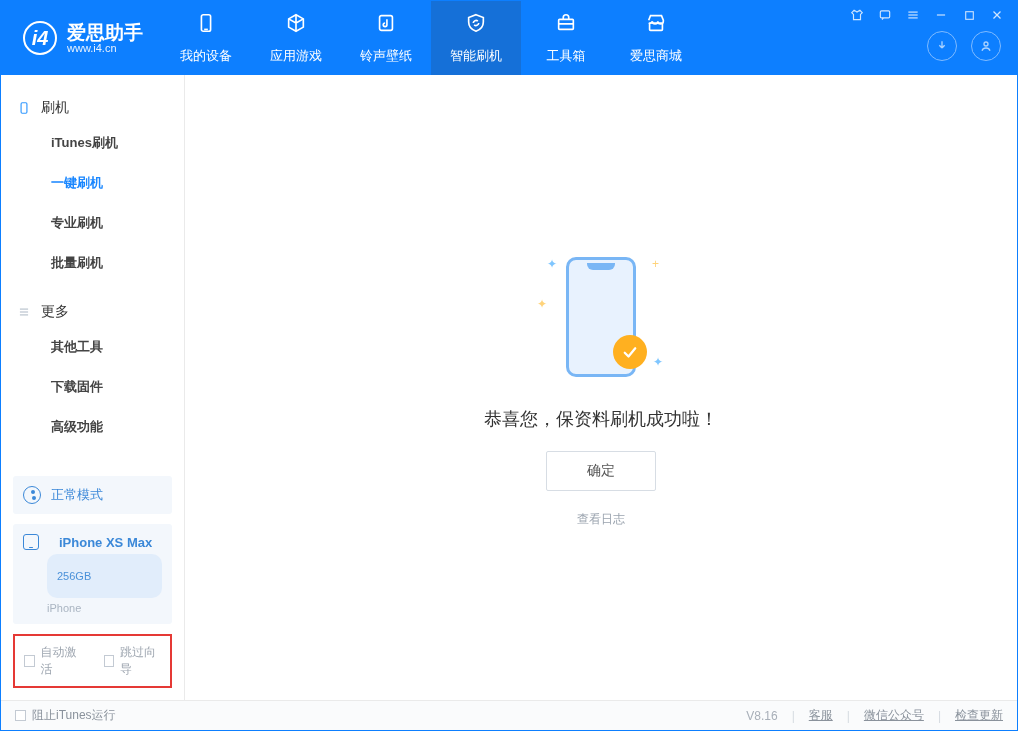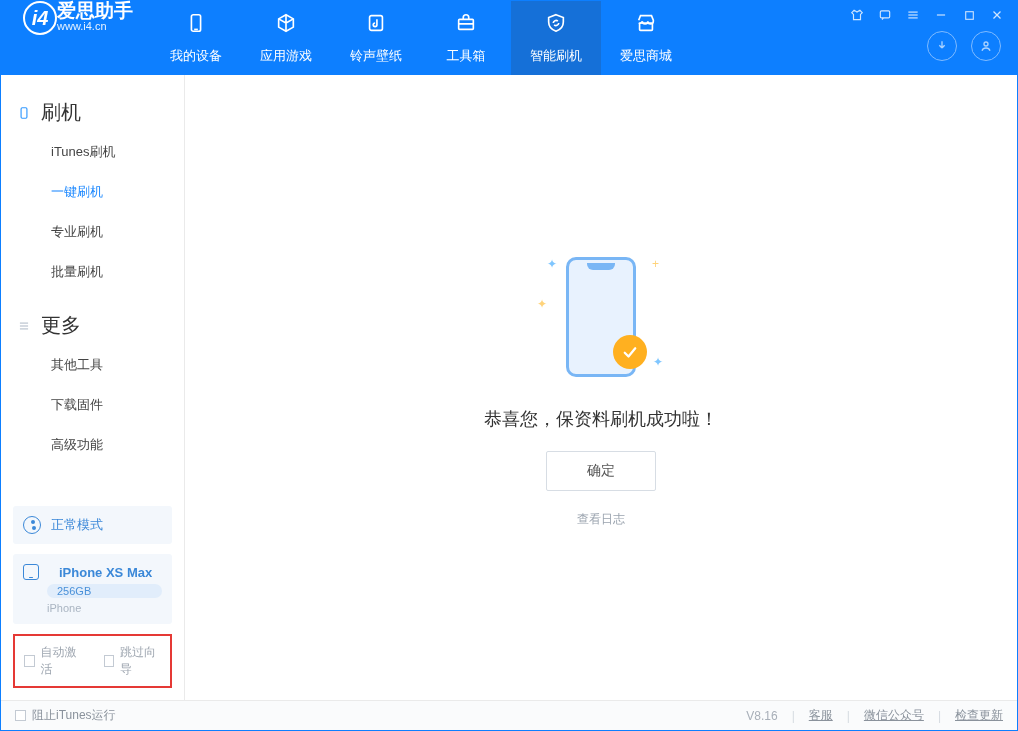--- a/index.html
+++ b/index.html
@@ -1,61 +1,61 @@
 <!DOCTYPE html>
 <html><head>
 <meta charset="utf-8">
 <style>
 * { box-sizing: border-box; margin: 0; padding: 0; }
 body { font-family: "Microsoft YaHei", Arial, sans-serif; font-size: 13px; background: #fff; }
 .window { width: 1018px; height: 731px; border: 1px solid #0d7fff; display: flex; flex-direction: column; }
 
 
 .header { height: 74px; background: linear-gradient(to right, #0d7fff, #0d7fff); display: flex; align-items: stretch; color: #fff; position: relative; }
-.logo-area { display: flex; padding: 0 18px 0 22px; }
+.logo-area { display: flex; align-items: center; padding: 0 18px 0 22px; }
 .logo-circle { width: 34px; height: 34px; border: 2px solid #fff; border-radius: 50%; display: flex; align-items: center; justify-content: center; font-weight: bold; font-size: 20px; font-style: italic; }
-.logo-text { }
+.logo-text { margin-left: 10px; }
 .logo-text .cn { font-size: 19px; font-weight: bold; line-height: 1; }
 .logo-text .en { font-size: 11px; opacity: 0.9; }
 
 .nav-tabs { display: flex; align-items: stretch; }
 .nav-tab { width: 90px; display: flex; flex-direction: column; align-items: center; justify-content: center; cursor: pointer; gap: 12px; }
 .nav-tab.active { background: #1570d8; }
 .nav-tab .icon { width: 24px; height: 24px; display: flex; align-items: center; justify-content: center; }
 .nav-tab .label { font-size: 13px; }
 
 .header-right { margin-left: auto; display: flex; flex-direction: column; align-items: flex-end; padding: 6px 12px 0 0; gap: 6px; }
 .win-controls { display: flex; gap: 12px; align-items: center; color: #cfe5ff; font-size: 13px; }
 .win-controls span { cursor: pointer; display: inline-flex; align-items: center; justify-content: center; width: 16px; height: 16px; }
 .header-circles { display: flex; gap: 14px; margin-top: 2px; padding-right: 4px; }
 .hcircle { width: 30px; height: 30px; border: 1.5px solid #7fbbff; border-radius: 50%; display: flex; align-items: center; justify-content: center; cursor: pointer; }
 
 
 .body { flex: 1; display: flex; min-height: 0; }
 .sidebar { width: 184px; border-right: 1px solid #eaeaea; display: flex; flex-direction: column; }
 .side-scroll { flex: 1; overflow: auto; padding-top: 18px; }
-.side-group-hdr { display: flex; align-items: center; gap: 10px; padding: 6px 16px; font-size: 20px; color: #333; }
+.side-group-hdr { display: flex; align-items: center; gap: 10px; padding: 6px 16px; font-size: 14px; color: #333; }
 .side-group-hdr .gicon { width: 14px; height: 14px; display: inline-flex; align-items: center; justify-content: center; color: #3399ff; }
-.side-item { padding: 11px 0 11px 50px; font-size: 13px; color: #444; cursor: pointer; }
+.side-item { padding: 11px 0 11px 50px; font-size: 13px; color: #444; cursor: pointer; font-weight: bold; }
 .side-item.active { color: #1a87ff; }
 .side-spacer { height: 14px; }
 
 .side-bottom { padding: 10px 12px 12px 12px; display: flex; flex-direction: column; gap: 10px; }
 .mode-card { background: #f3f7fc; border-radius: 3px; padding: 10px 10px; display: flex; align-items: center; gap: 10px; color: #3b88d8; font-size: 13px; }
 .mode-icon { width: 18px; height: 18px; border: 1.5px solid #3b88d8; border-radius: 50%; position: relative; }
 .mode-icon::before, .mode-icon::after { content: ""; position: absolute; background: #3b88d8; border-radius: 50%; width: 4px; height: 4px; }
 .mode-icon::before { top: 3px; left: 7px; }
 .mode-icon::after { bottom: 3px; right: 4px; }
 
 .device-card { background: #f3f7fc; border-radius: 3px; padding: 10px 10px; display: flex; flex-direction: column; gap: 4px; }
 .device-row { display: flex; align-items: center; gap: 20px; }
 .device-icon { width: 16px; height: 16px; border: 1.5px solid #3b88d8; border-radius: 3px; position: relative; }
 .device-icon::after { content: ""; position: absolute; bottom: 1px; left: 50%; transform: translateX(-50%); width: 4px; height: 1.5px; background: #3b88d8; border-radius: 1px; }
 .device-name { color: #3b88d8; font-weight: bold; font-size: 13px; }
-.device-capacity { display: inline-block; background: #e1edfb; color: #4a91d9; border-radius: 10px; padding: 1px 10px; font-size: 11px; margin-left: 24px; }
+.device-capacity { display: inline-block; background: #e1edfb; color: #4a91d9; border-radius: 10px; padding: 16px 10px; font-size: 11px; margin-left: 24px; }
 .device-type { color: #aab5c2; font-size: 11px; margin-left: 24px; }
 
 .checkbox-row { border: 2px solid #e53935; padding: 8px 9px; display: flex; gap: 22px; align-items: center; }
 .cb { display: flex; align-items: center; gap: 6px; color: #9ea6b0; font-size: 12px; cursor: pointer; }
 .cb .box { width: 12px; height: 12px; border: 1px solid #c3cad3; background: #fff; }
 
 
 .main { flex: 1; display: flex; align-items: center; justify-content: center; }
 .success-wrap { display: flex; flex-direction: column; align-items: center; gap: 20px; }
 .phone-illus { width: 120px; height: 140px; position: relative; display: flex; align-items: center; justify-content: center; }
@@ -116,37 +116,37 @@
       </div>
       <div class="nav-tab">
         <span class="icon">
           <svg viewBox="0 0 24 24" width="22" height="22" fill="none" stroke="#fff" stroke-width="1.8">
               <rect x="5" y="4" width="14" height="16" rx="2"></rect>
               <path d="M13 8v6a2 2 0 1 1-2-2"></path>
             </svg>
         </span>
         <span class="label">铃声壁纸</span>
       </div>
+      <div class="nav-tab active">
+        <span class="icon">
+          <svg viewBox="0 0 24 24" width="22" height="22" fill="none" stroke="#fff" stroke-width="1.8">
+              <path d="M12 3l8 3v5c0 5-3.5 8.5-8 10-4.5-1.5-8-5-8-10V6l8-3z"></path>
+              <path d="M9 12a3 3 0 0 1 5-2M15 12a3 3 0 0 1-5 2"></path>
+            </svg>
+        </span>
+        <span class="label">智能刷机</span>
+      </div>
       <div class="nav-tab">
         <span class="icon">
           <svg viewBox="0 0 24 24" width="22" height="22" fill="none" stroke="#fff" stroke-width="1.8">
               <rect x="4" y="8" width="16" height="11" rx="1"></rect>
               <path d="M9 8V6a3 3 0 0 1 6 0v2M4 13h16"></path>
             </svg>
         </span>
         <span class="label">工具箱</span>
-      </div>
-      <div class="nav-tab active">
-        <span class="icon">
-          <svg viewBox="0 0 24 24" width="22" height="22" fill="none" stroke="#fff" stroke-width="1.8">
-              <path d="M12 3l8 3v5c0 5-3.5 8.5-8 10-4.5-1.5-8-5-8-10V6l8-3z"></path>
-              <path d="M9 12a3 3 0 0 1 5-2M15 12a3 3 0 0 1-5 2"></path>
-            </svg>
-        </span>
-        <span class="label">智能刷机</span>
       </div>
       <div class="nav-tab">
         <span class="icon">
           <svg viewBox="0 0 24 24" width="22" height="22" fill="none" stroke="#fff" stroke-width="1.8">
               <path d="M4 9l2-5h12l2 5v1a3 3 0 0 1-6 0 3 3 0 0 1-6 0 3 3 0 0 1-4 2"></path>
               <rect x="5" y="12" width="14" height="8" rx="1"></rect>
             </svg>
         </span>
         <span class="label">爱思商城</span>
       </div>

